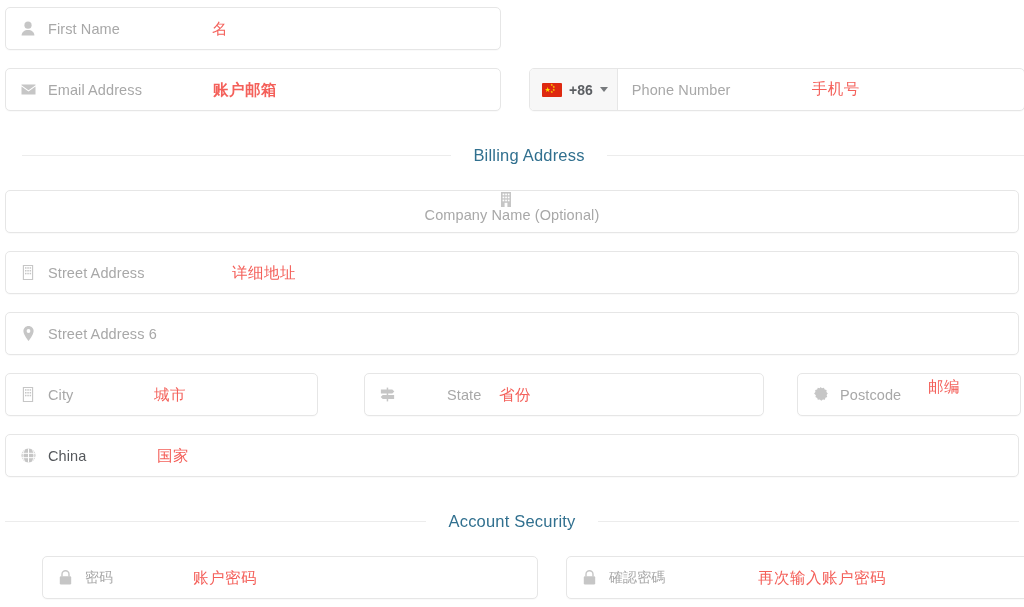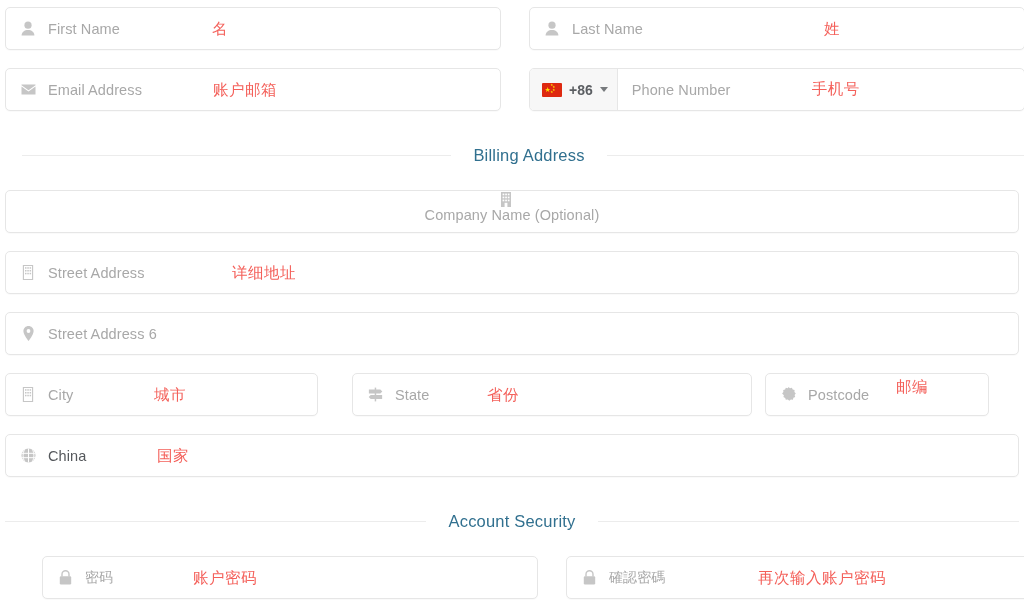--- a/index.html
+++ b/index.html
@@ -35,22 +35,22 @@
     border: 1px solid #e6e6e6;
     border-radius: 5px;
     display: flex;
     align-items: center;
     padding: 0 14px;
     box-shadow: 0 1px 1px rgba(0,0,0,0.022);
   }
   .field.half  { width: 496px; flex: 0 0 496px; }
   .field.full  { width: 1014px; flex: 0 0 1014px; }
   .field.city  { width: 313px; flex: 0 0 313px; }
-  .field.state { width: 400px; flex: 0 0 400px; margin-left: 34px; }
-  .field.post  { width: 224px; flex: 0 0 224px; margin-left: 13px; }
+  .field.state { width: 400px; flex: 0 0 400px; margin-left: 46px; gap: 40px; }
+  .field.post  { width: 224px; flex: 0 0 224px; margin-left: 33px; }
 
   
   .ficon {
     width: 16px;
     height: 17px;
     flex: 0 0 16px;
     margin-right: 12px;
     display: flex;
     align-items: center;
     justify-content: center;
@@ -177,43 +177,33 @@
       <span class="ficon">
         <svg width="14" height="15" viewBox="0 0 14 15">
             <circle cx="7" cy="4.2" r="3.6"></circle>
             <path d="M0.6 14.5c0-3.6 2.9-5.6 6.4-5.6s6.4 2 6.4 5.6z"></path>
           </svg>
       </span>
       <span class="placeholder">First Name</span>
       <span class="annot" style="left:206px; top:11px;">名</span>
     </div>
 
-    <div class="field half">
-      <span class="ficon">
-        <svg width="14" height="15" viewBox="0 0 14 15">
-            <circle cx="7" cy="4.2" r="3.6"></circle>
-            <path d="M0.6 14.5c0-3.6 2.9-5.6 6.4-5.6s6.4 2 6.4 5.6z"></path>
-          </svg>
-      </span>
-      <span class="placeholder">Last Name</span>
-      <span class="annot" style="left:294px; top:11px;">姓</span>
-    </div>
   </div>
 
   <div class="row" style="position:absolute; left:5px; top:68px;">
 
     <div class="field half">
       <span class="ficon">
         <svg width="15" height="11" viewBox="0 0 15 11">
             <path d="M0.5 1.3 7.5 6.2 14.5 1.3V0.4H0.5z"></path>
             <path d="M0.5 2.6v8h14v-8L7.5 7.5z"></path>
           </svg>
       </span>
       <span class="placeholder">Email Address</span>
-      <span class="annot" style="left:207px; top:11px;">账户邮箱</span>
+      <span class="annot" style="left:207px; top:11px;font-weight:bold;">账户邮箱</span>
     </div>
 
     <div class="phone-field">
       <div class="cc-select">
         <span class="flag">
           <span class="big-star">★</span>
           <span class="s1">★</span>
             <span class="s2">★</span>
             <span class="s3">★</span>
             <span class="s4">★</span>

